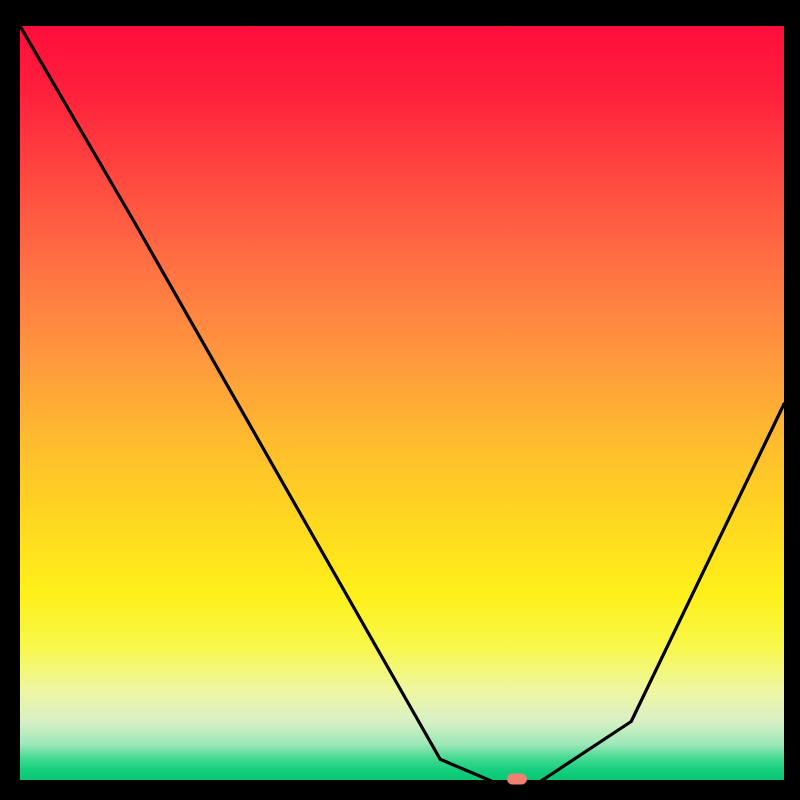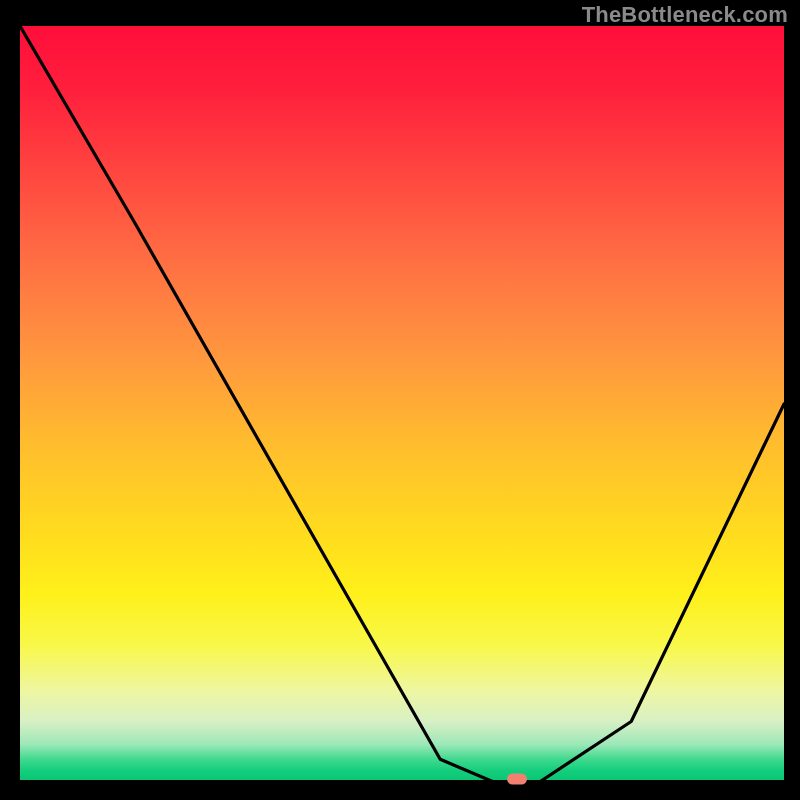--- a/index.html
+++ b/index.html
@@ -72,21 +72,20 @@
     height: 11px;
     background: #f08171;
     border-radius: 6px;
     transform: translate(-50%, -50%);
   }
 </style>
 </head>
 <body>
 
 <div class="frame">
-  <div class="watermark">TheBottleneck.com</div>
 
   <div class="plot">
     <svg class="curve" viewBox="0 0 764 756" preserveAspectRatio="none">
       <path d="M 0 0 L 114.6 196.56000000000006 L 420.20000000000005 733.32 L 473.68 756 L 519.52 756 L 611.2 695.52 L 764 378" fill="none" stroke="#000000" stroke-width="3.2" stroke-linejoin="round" stroke-linecap="round"></path>
     </svg>
     <div class="axis-x"></div>
     <div class="marker" style="left: 496.6px; top: 753px;"></div>
   </div>
 </div>
 

